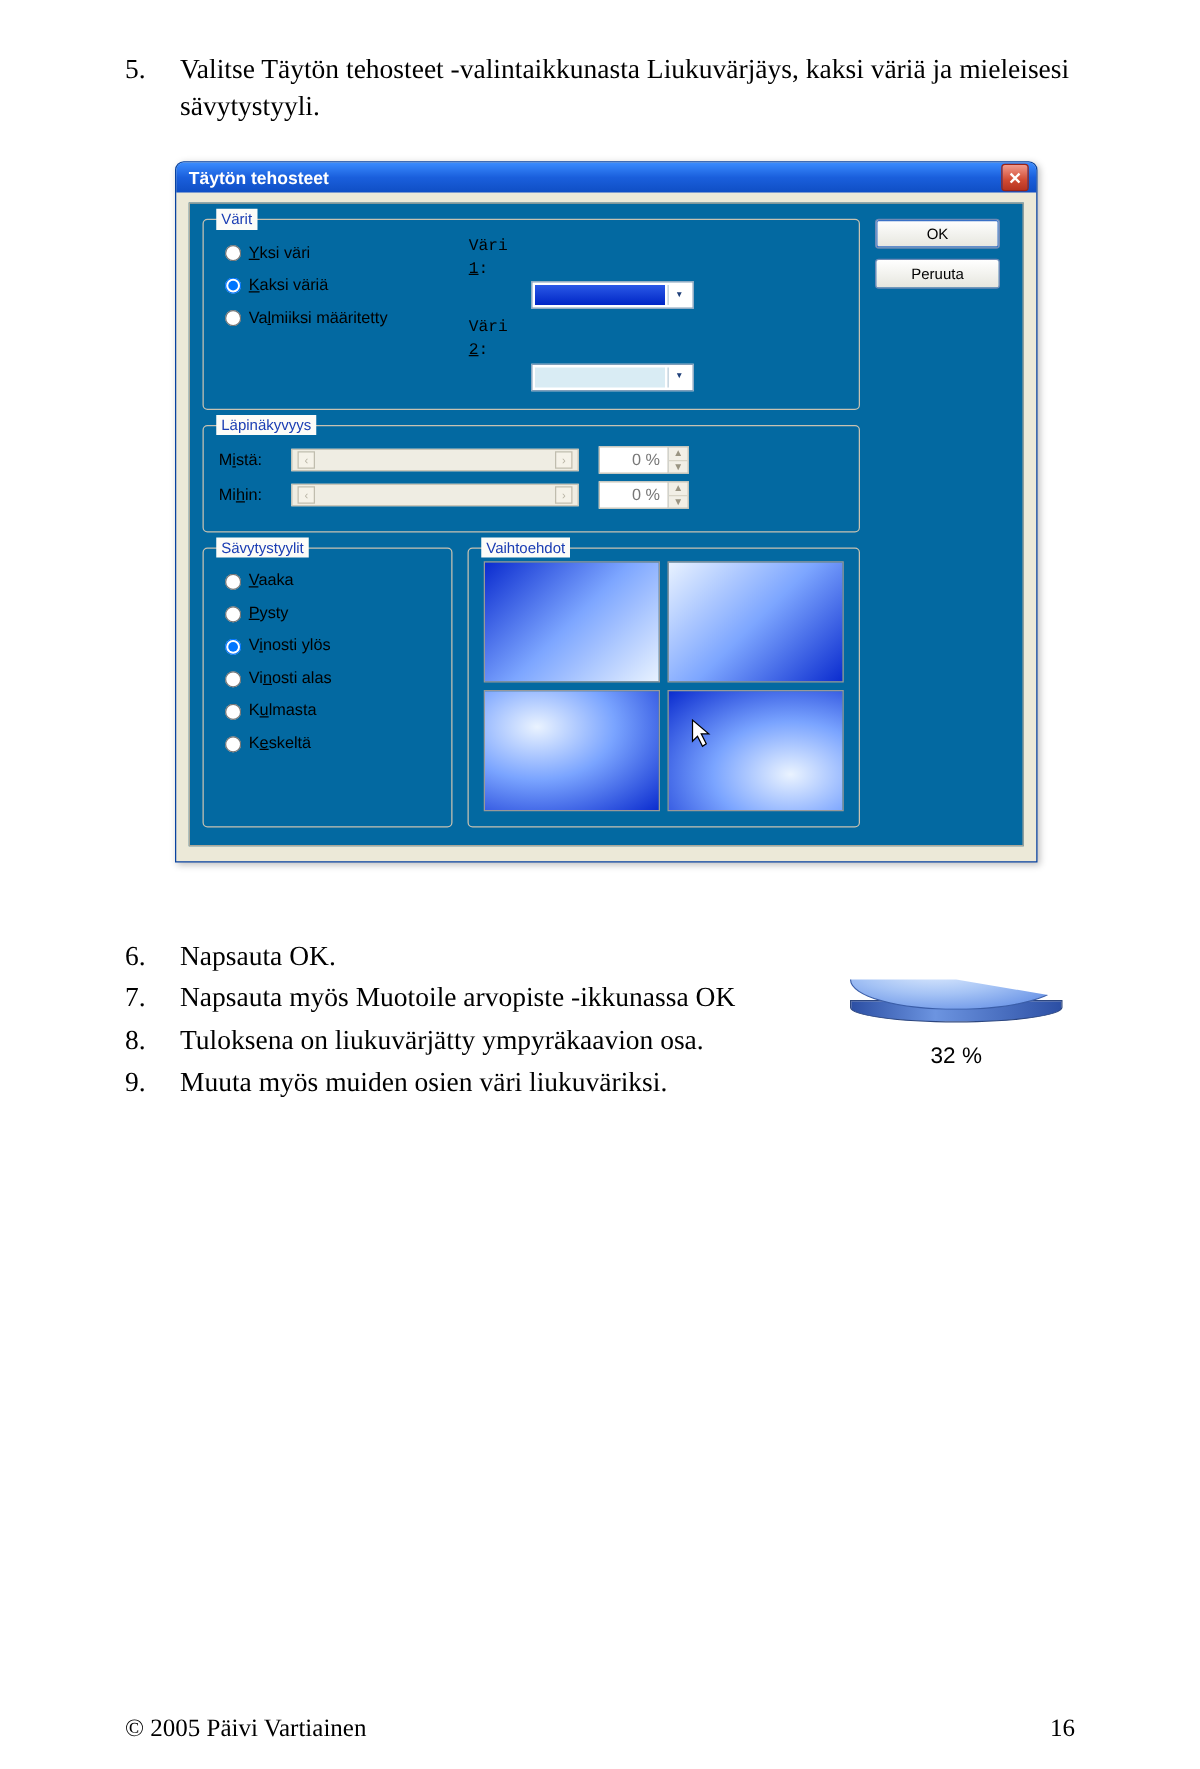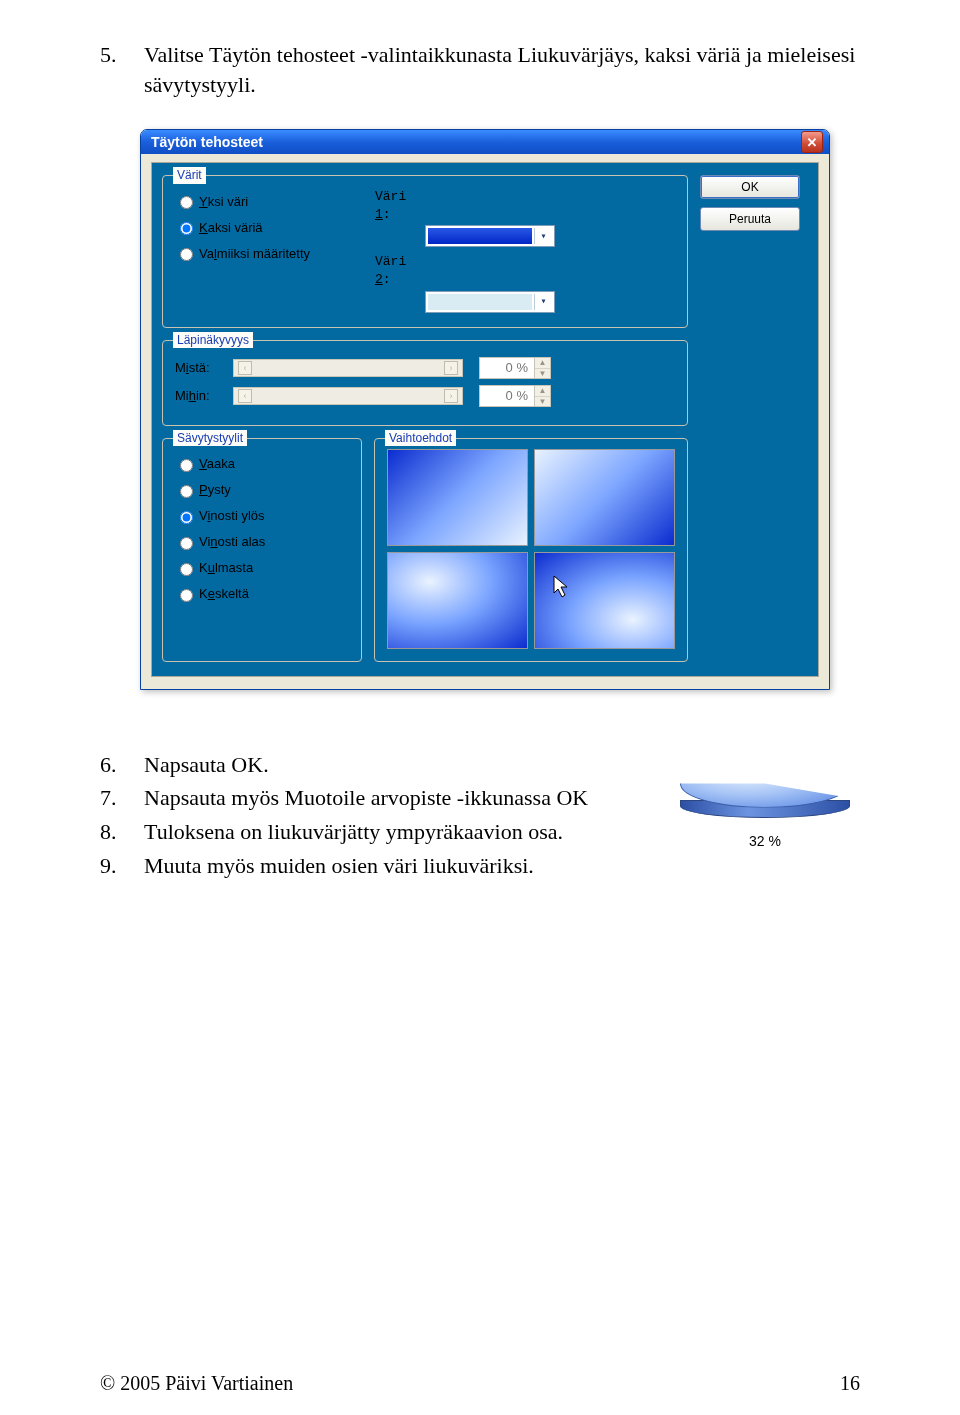--- a/index.html
+++ b/index.html
@@ -192,21 +192,21 @@
     background: radial-gradient(ellipse at 40% 30%, #e6f1ff 0%, #a5c3f5 45%, #4d7de0 100%);
     border:1px solid #3b5ea8;
     clip-path: polygon(0 50%, 50% 50%, 100% 80%, 100% 100%, 0 100%);
   }
   .pie-side {
     position:absolute; left:0; bottom:0; width:100%; height:18px;
     background: linear-gradient(to right,#2c4fa4,#6c94e0 40%,#2c4fa4 100%);
     border:1px solid #2c467f;
     border-radius: 0 0 85px 85px / 0 0 12px 12px;
   }
-  .pie-label { font-family: Arial, sans-serif; font-size: 14px; color:#000; }
+  .pie-label { font-family: Arial, sans-serif; font-size: 18px; color:#000; }
 
   .footer {
     position:absolute; bottom: 18px; left: 100px; right: 100px;
     display:flex; justify-content:space-between;
     font-size: 20px; border-top: 1px solid rgba(0,0,0,0);
   }
 </style>
 </head>
 <body>
 

